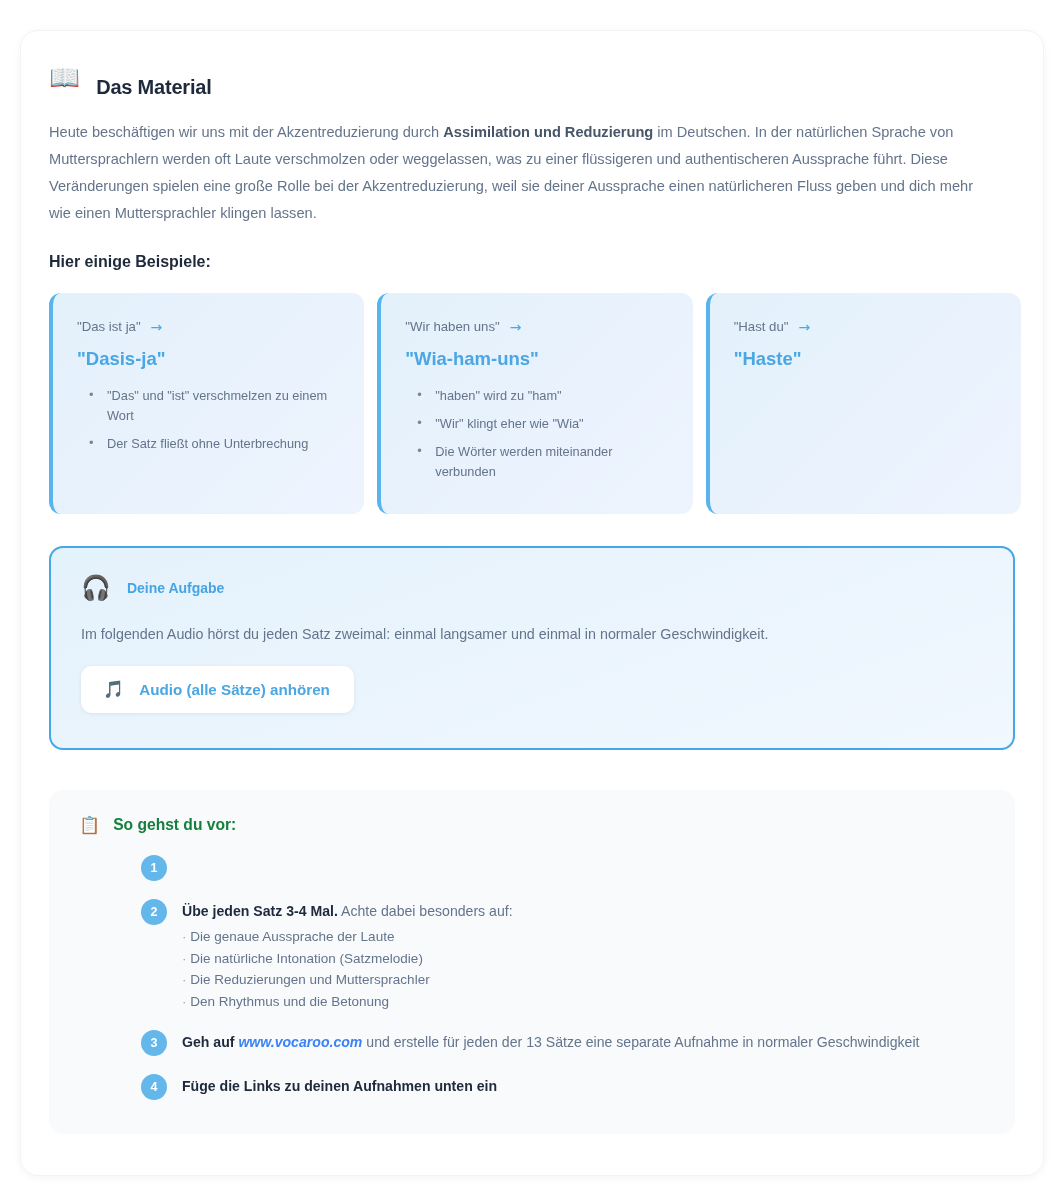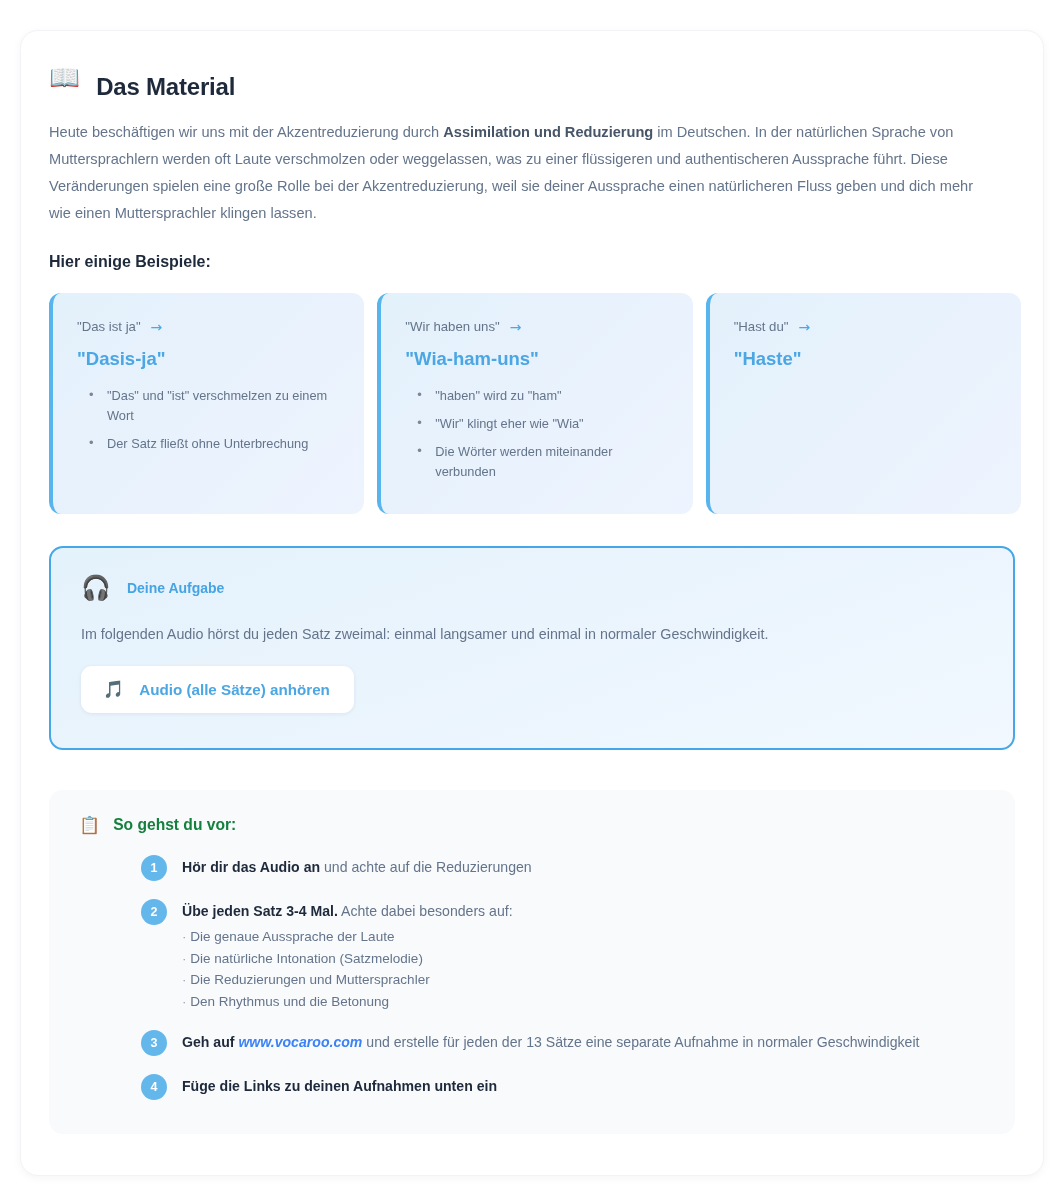--- a/index.html
+++ b/index.html
@@ -42,21 +42,21 @@
     gap: 16px;
     height: 40px;
     margin-bottom: 22px;
   }
   .title-emoji {
     font-size: 25px;
     line-height: 1;
     font-family: "DejaVu Sans", sans-serif;
   }
   .title-text {
-    font-size: 24px;
+    font-size: 20px;
     font-weight: bold;
     color: #1e293b;
     letter-spacing: -0.2px;
     margin-top: 20px;
   }
 
   
   .intro {
     font-size: 14.6px;
     line-height: 27px;
@@ -318,21 +318,20 @@
       </div>
 
       <div class="steps-panel">
         <div class="steps-head">
           <span class="steps-emoji">📋</span>
           <span class="steps-title">So gehst du vor:</span>
         </div>
 
         <div class="step">
           <div class="badge">1</div>
-          <div class="step-body"><b>Hör dir das Audio an</b><span> und achte auf die Reduzierungen</span></div>
         </div>
 
         <div class="step">
           <div class="badge">2</div>
           <div class="step-body"><b>Übe jeden Satz 3-4 Mal.</b><span> Achte dabei besonders auf:</span>
             <ul class="sublist">
               <li>Die genaue Aussprache der Laute</li>
               <li>Die natürliche Intonation (Satzmelodie)</li>
               <li>Die Reduzierungen und Muttersprachler</li>
               <li>Den Rhythmus und die Betonung</li>

